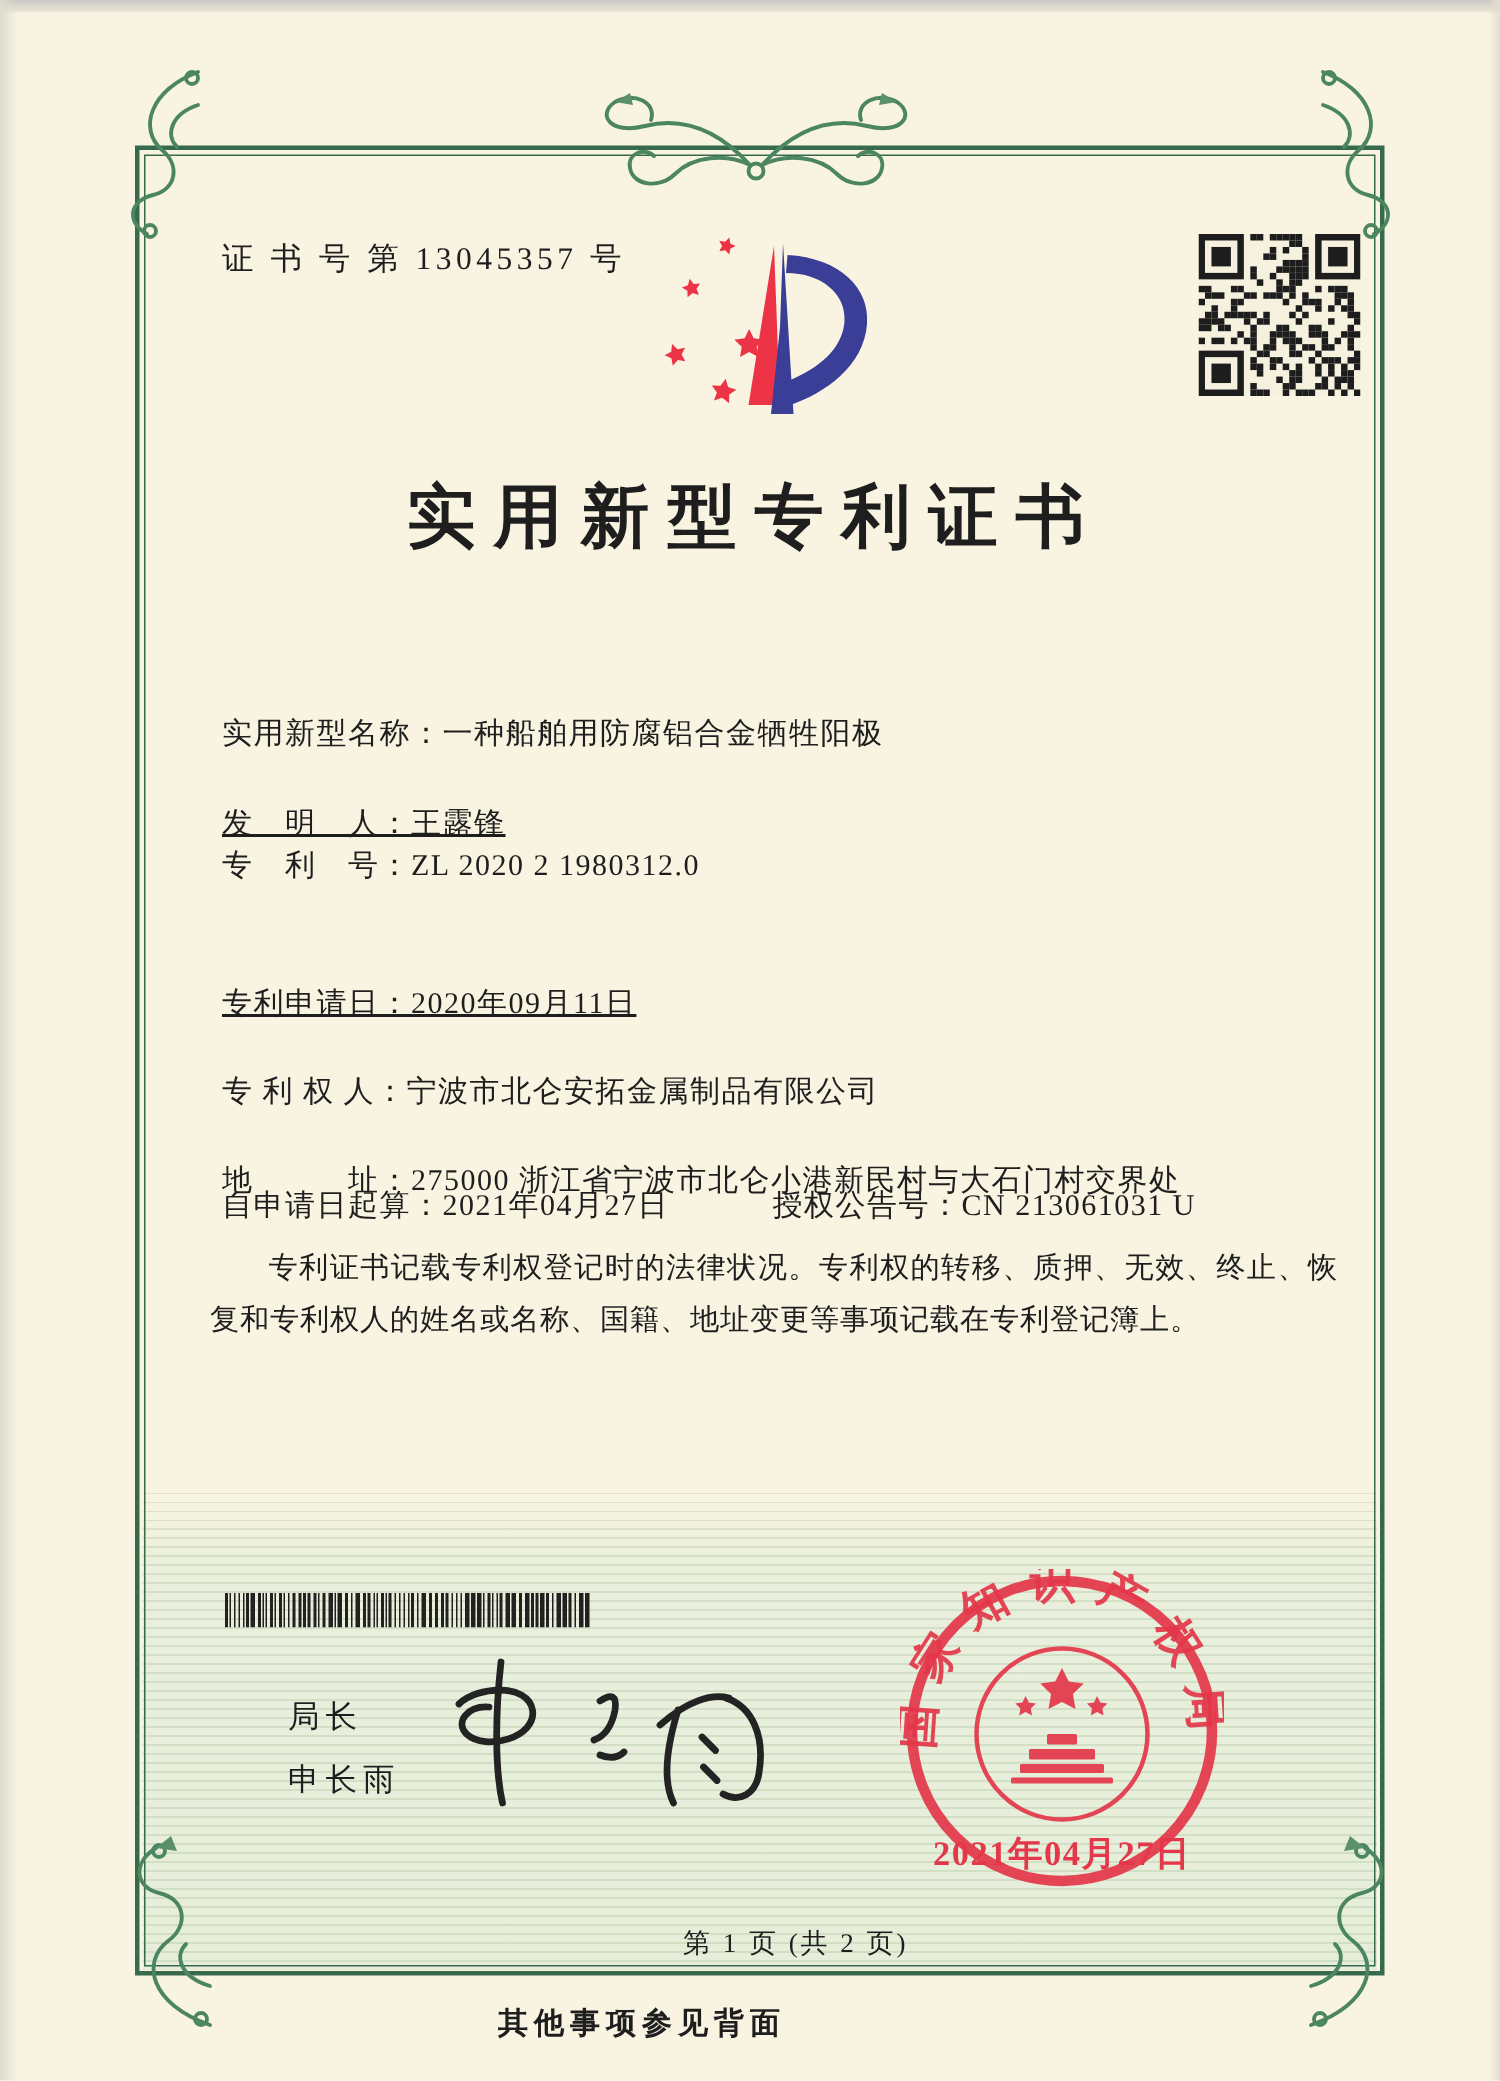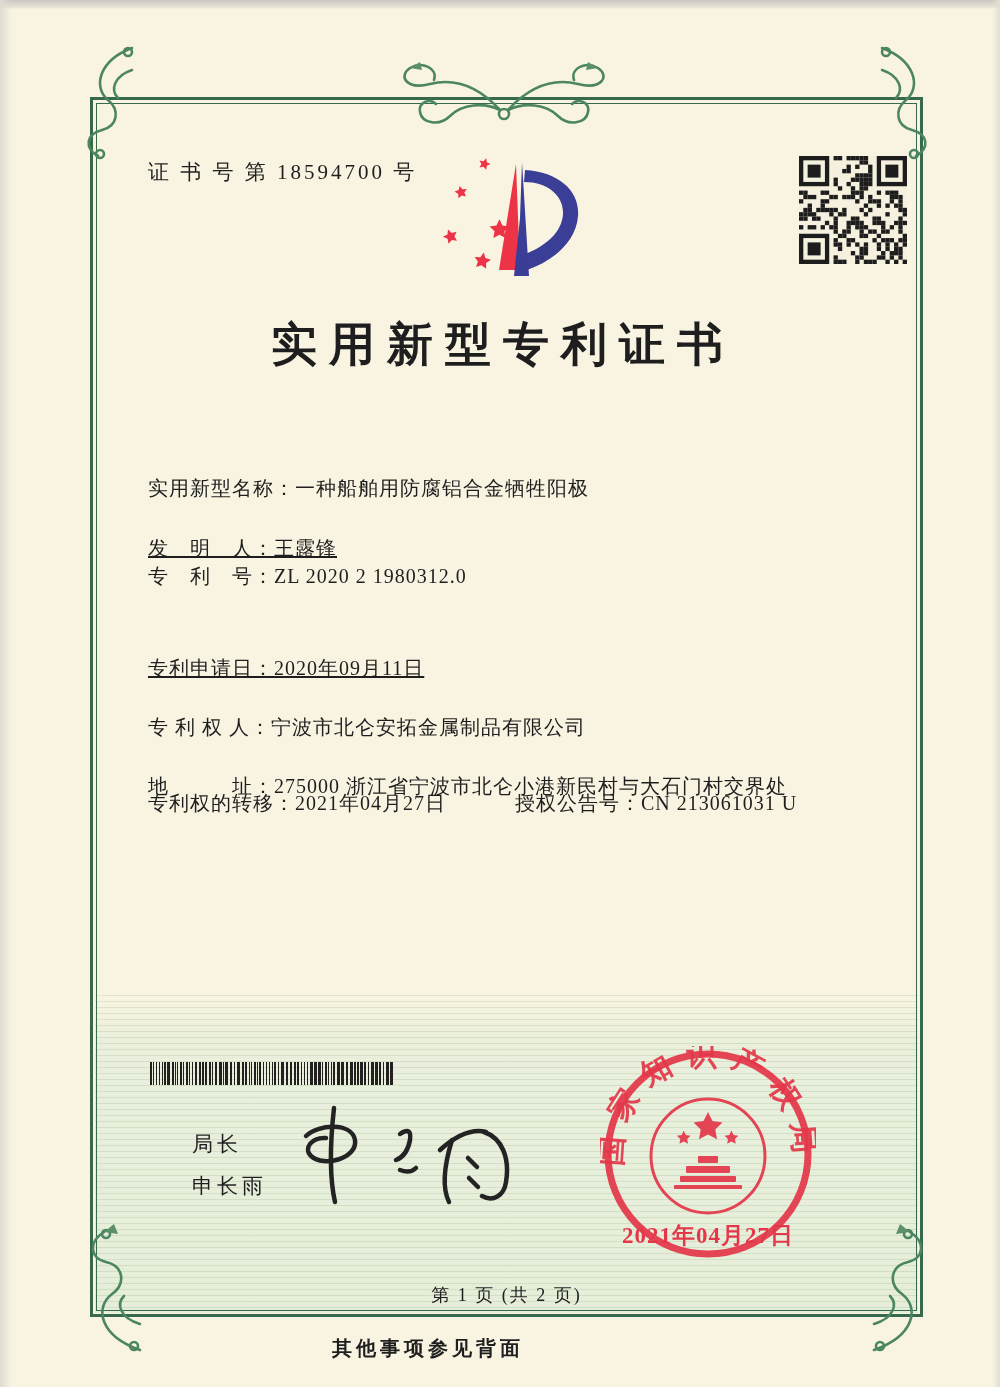--- a/index.html
+++ b/index.html
@@ -52,21 +52,21 @@
   .director{position:absolute;left:152px;top:1130px;font-size:21px;
     font-family:"Liberation Sans","DejaVu Sans",sans-serif;letter-spacing:4px;}
   .director div{margin-bottom:14px;margin-left:40px;}
   .signature{position:absolute;left:272px;top:1096px;}
   .signature path{stroke:#232323;stroke-width:4.5;fill:none;stroke-linecap:round;stroke-linejoin:round;}
 
   .seal{position:absolute;left:600px;top:1046px;width:216px;height:216px;}
   .seal-date{position:absolute;left:596px;top:1220px;width:224px;text-align:center;
     font-size:23px;color:#e4374a;font-weight:bold;letter-spacing:1px;}
 
-  .page-info{position:absolute;left:90px;top:1283px;width:833px;text-align:center;font-size:18px;letter-spacing:2px;}
+  .page-info{position:absolute;left:90px;top:1283px;width:833px;text-align:center;font-size:18px;letter-spacing:2px;padding-left:24px;}
   .back-note{position:absolute;left:0;top:1335px;width:856px;text-align:center;
     font-size:20px;font-weight:bold;letter-spacing:4px;}
 </style>
 </head>
 <body>
 
 <div class="page-root">
 
   <div class="edge-top"></div>
   <div class="edge-left"></div>
@@ -108,21 +108,21 @@
     <path class="leaf" d="M32 16 l10 -8 4 10 z"></path>
   </svg>
   <svg class="ornament" style="left:862px;top:1216px;" width="80" height="140" viewBox="0 0 80 140">
     <path d="M12 134 C52 120 58 92 40 78 C26 68 28 50 46 46 C62 42 64 26 48 16"></path>
     <path d="M12 108 C32 102 36 88 28 80"></path>
     <circle cx="46" cy="18" r="4"></circle>
       <circle cx="18" cy="130" r="4"></circle>
     <path class="leaf" d="M48 16 l-10 -8 -4 10 z"></path>
   </svg>
 
-  <div class="cert-no">证 书 号 第 18594700 号</div>
+  <div class="cert-no">证 书 号 第 13045357 号</div>
 
   <svg class="logo" width="155" height="135" viewBox="0 0 155 135">
     <g fill="#ed3447">
       <path d="M51 33 l3.2 6.5 7.2 1 -5.2 5 1.2 7.1 -6.4 -3.4 -6.4 3.4 1.2 -7.1 -5.2 -5 7.2 -1 z" transform="translate(29,-18) scale(0.55) rotate(18 51 40)"></path>
       <path d="M51 33 l3.2 6.5 7.2 1 -5.2 5 1.2 7.1 -6.4 -3.4 -6.4 3.4 1.2 -7.1 -5.2 -5 7.2 -1 z" transform="translate(2,8) scale(0.6) rotate(-12 51 40)"></path>
       <path d="M51 33 l3.2 6.5 7.2 1 -5.2 5 1.2 7.1 -6.4 -3.4 -6.4 3.4 1.2 -7.1 -5.2 -5 7.2 -1 z" transform="translate(23,30) scale(0.95)"></path>
       <path d="M51 33 l3.2 6.5 7.2 1 -5.2 5 1.2 7.1 -6.4 -3.4 -6.4 3.4 1.2 -7.1 -5.2 -5 7.2 -1 z" transform="translate(-14,48) scale(0.7) rotate(-20 51 40)"></path>
       <path d="M51 33 l3.2 6.5 7.2 1 -5.2 5 1.2 7.1 -6.4 -3.4 -6.4 3.4 1.2 -7.1 -5.2 -5 7.2 -1 z" transform="translate(14,68) scale(0.8) rotate(10 51 40)"></path>
       <polygon points="88,6 92,112 71,112"></polygon>
     </g>
@@ -354,27 +354,28 @@
     <span>专利申请日：</span><span>2020年09月11日</span>
   </div>
   <div class="field-row f4">
     <span>专 利 权 人：</span><span>宁波市北仑安拓金属制品有限公司</span>
   </div>
   <div class="field-row f5">
     <span>地　　　址：</span><span>275000 浙江省宁波市北仑小港新民村与大石门村交界处</span>
   </div>
 
   <div class="grant-row">
-    <span>专利权的转移：</span><span>2021年04月27日</span>
+    <span>自申请日起算：</span><span>2021年04月27日</span>
   </div>
   <div class="grant-number">
     <span>授权公告号：</span><span>CN 213061031 U</span>
   </div>
 
   <div class="body-text">
+    <p>专利证书记载专利权登记时的法律状况。专利权的转移、质押、无效、终止、恢复和专利权人的姓名或名称、国籍、地址变更等事项记载在专利登记簿上。</p>
   </div>
 
   <svg class="barcode" id="barcode" width="246" height="23" viewBox="0 0 246 23">
       <rect x="0" y="0" width="2" height="23" fill="#22211f"></rect>
       <rect x="3" y="0" width="1" height="23" fill="#22211f"></rect>
       <rect x="6" y="0" width="1" height="23" fill="#22211f"></rect>
       <rect x="9" y="0" width="1" height="23" fill="#22211f"></rect>
       <rect x="12" y="0" width="1" height="23" fill="#22211f"></rect>
       <rect x="14" y="0" width="2" height="23" fill="#22211f"></rect>
       <rect x="17" y="0" width="3" height="23" fill="#22211f"></rect>

